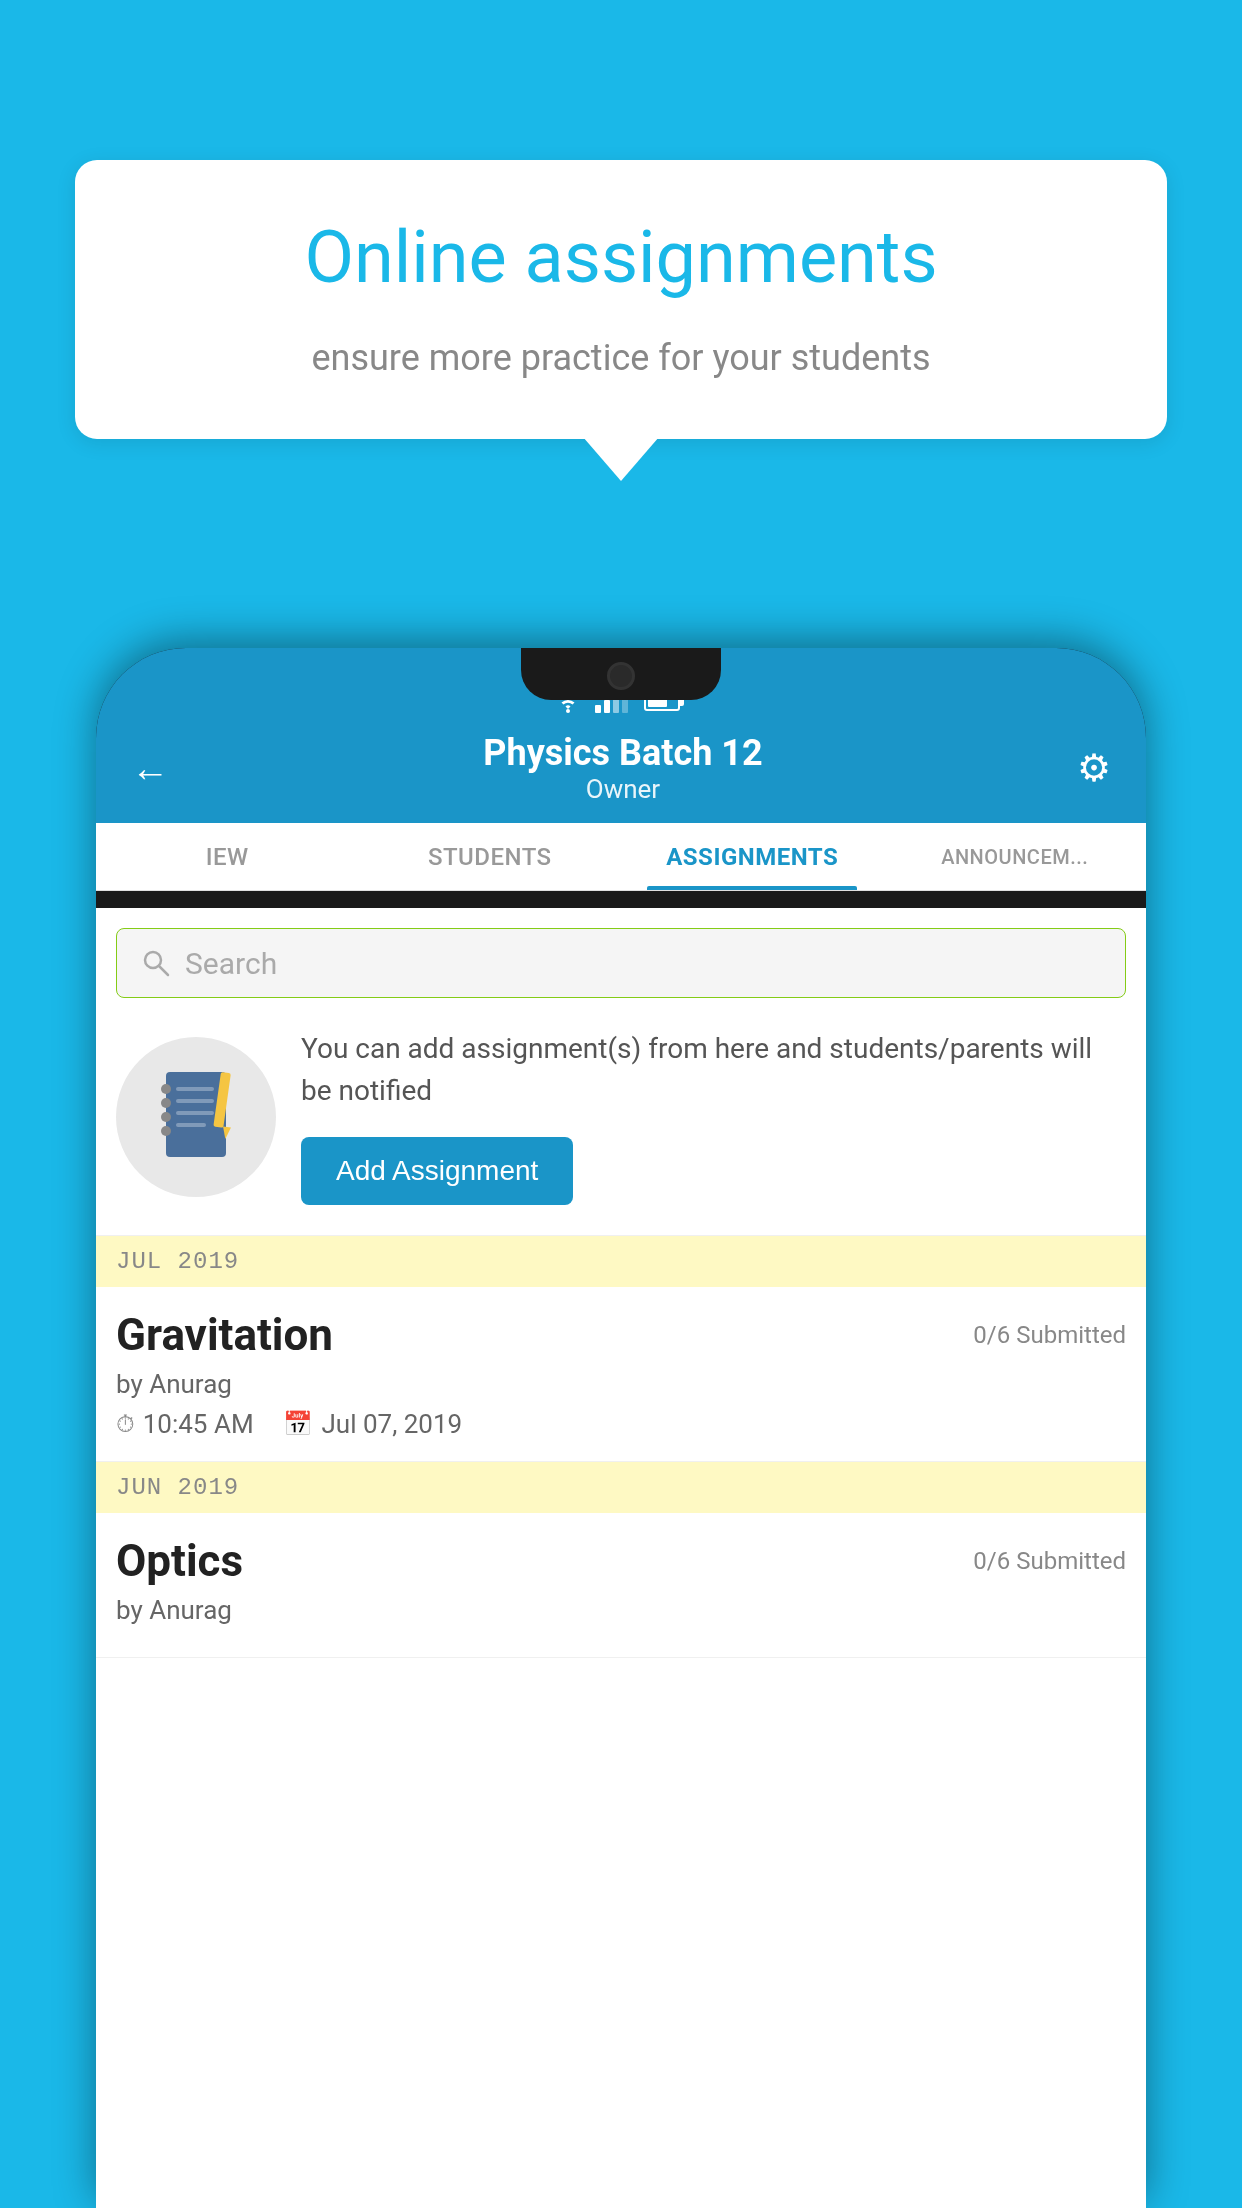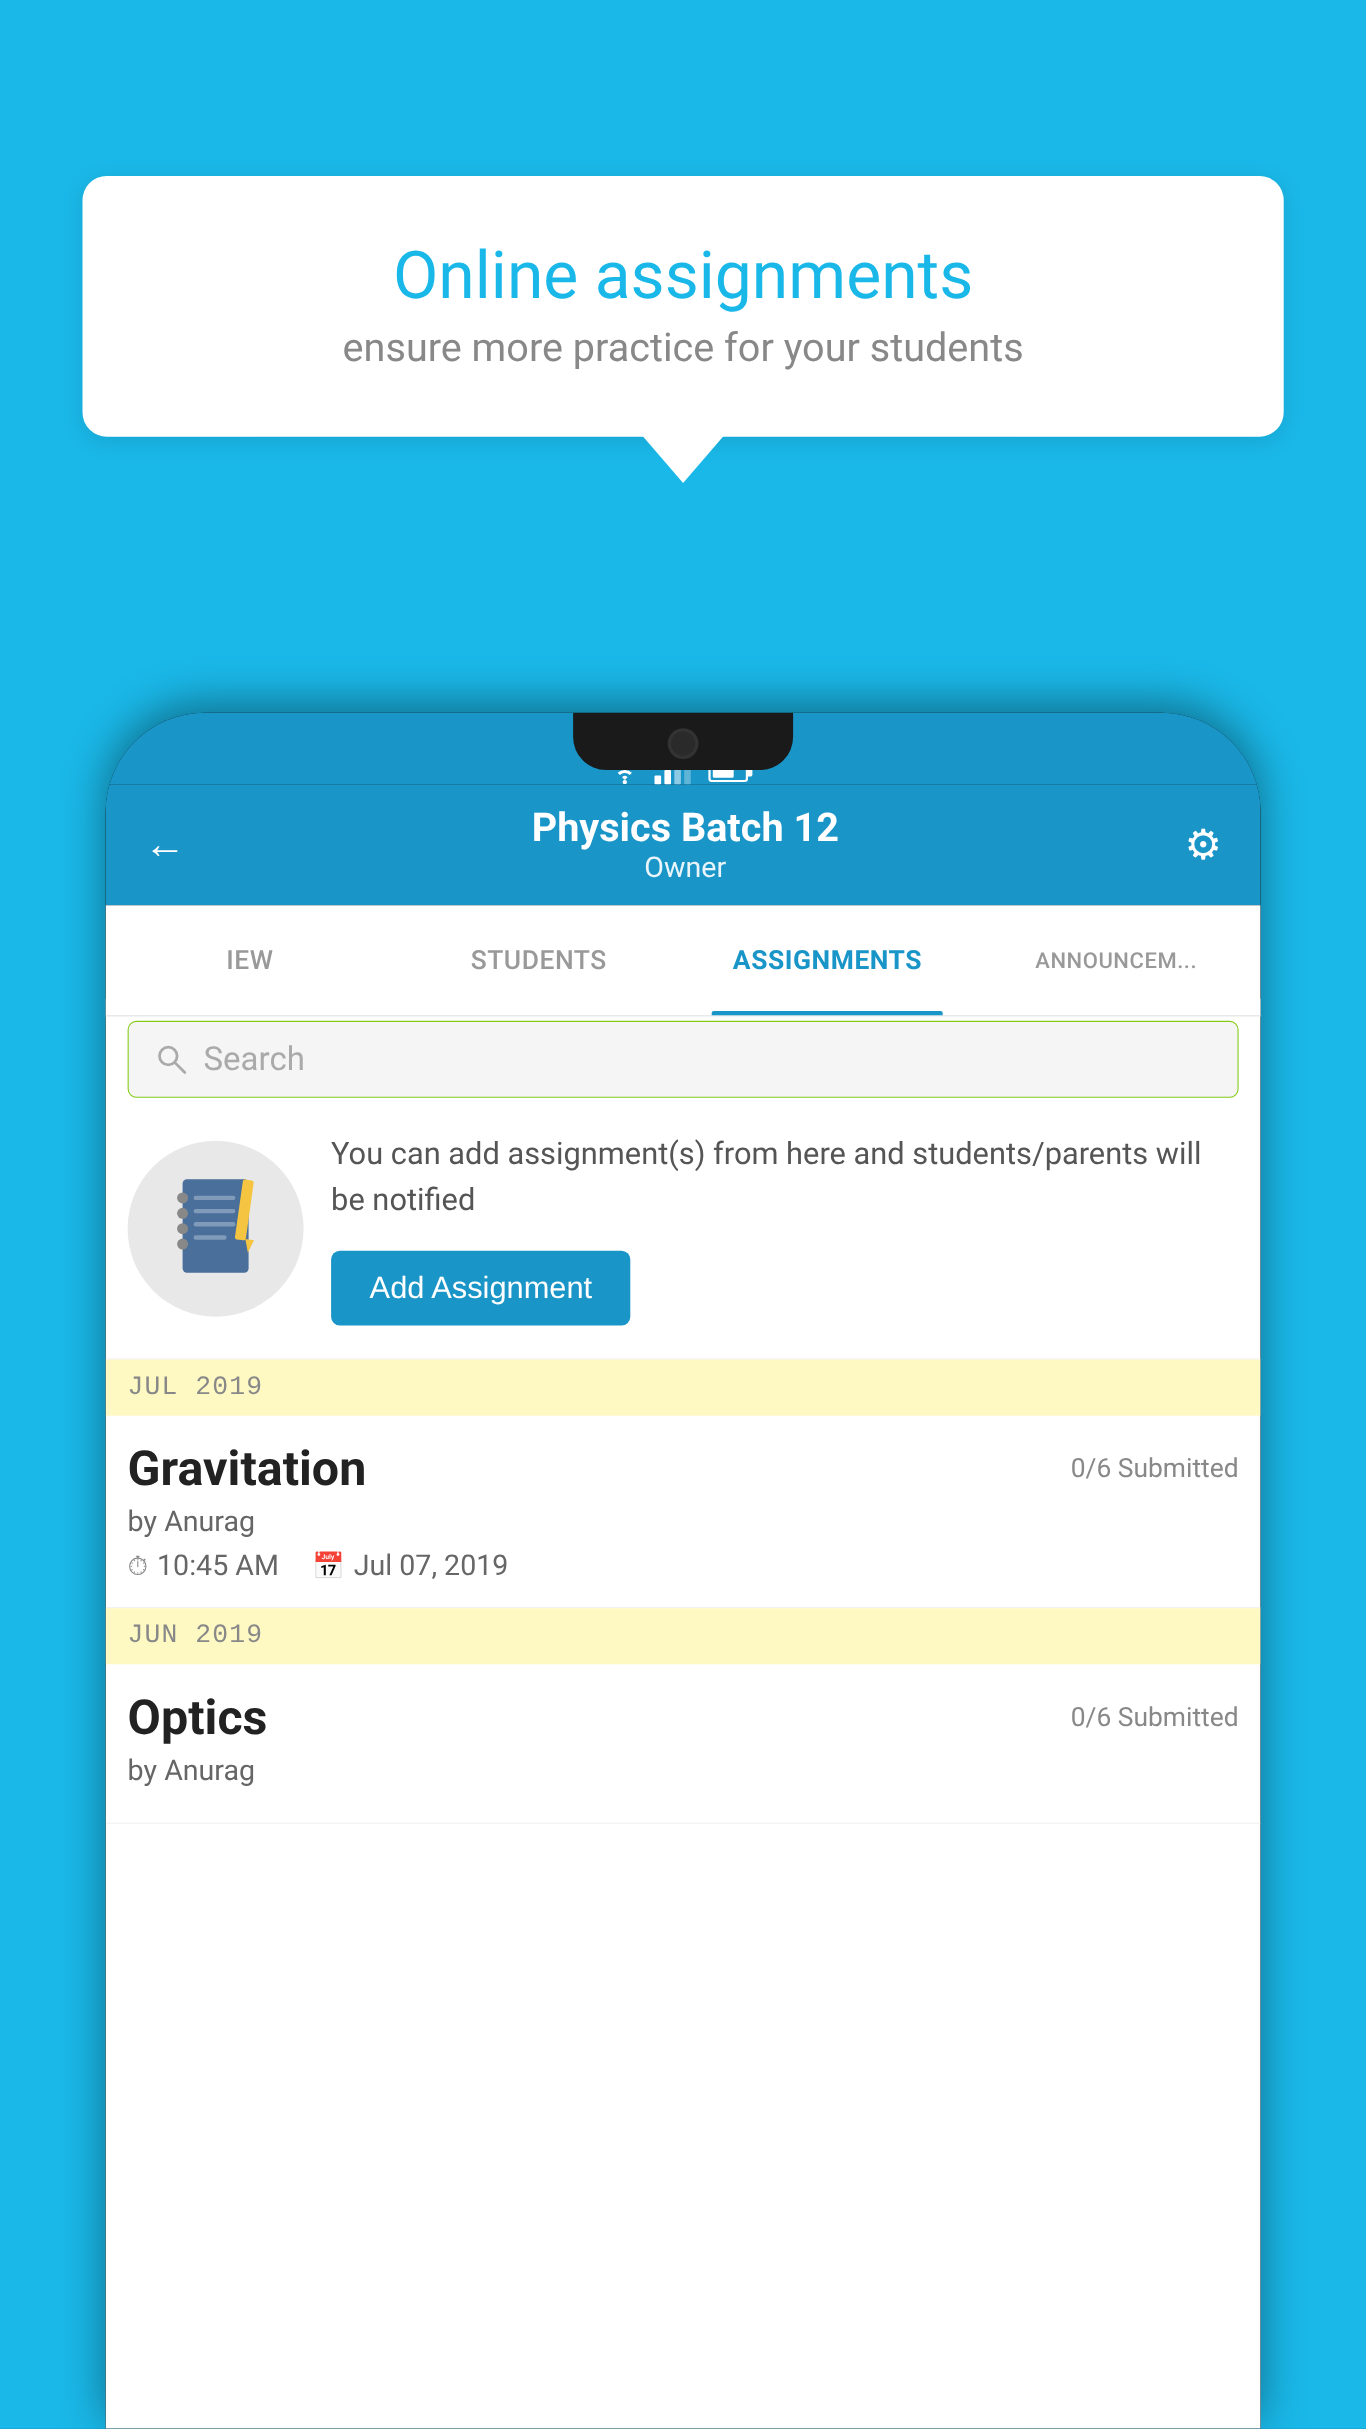--- a/index.html
+++ b/index.html
@@ -37,26 +37,26 @@
       left: 50%;
       transform: translateX(-50%);
       width: 0;
       height: 0;
       border-left: 38px solid transparent;
       border-right: 38px solid transparent;
       border-top: 44px solid white;
     }
 
     .bubble-title {
-      font-size: 60px;
+      font-size: 72px;
       color: #1ab8e8;
       font-weight: 400;
       text-align: center;
       line-height: 1.2;
-      margin-bottom: 8px;
+      margin-bottom: 36px;
     }
 
     .bubble-subtitle {
       font-size: 36px;
       color: #888;
       text-align: center;
       font-weight: 400;
     }
 
     
@@ -212,21 +212,21 @@
       font-size: 38px;
       cursor: pointer;
     }
 
     
     .tabs-bar {
       position: absolute;
       top: 175px;
       left: 0;
       right: 0;
-      height: 101px;
+      height: 68px;
       background: white;
       display: flex;
       align-items: stretch;
       border-bottom: 1px solid #e0e0e0;
       z-index: 40;
     }
 
     .tab-item {
       flex: 1;
       display: flex;

